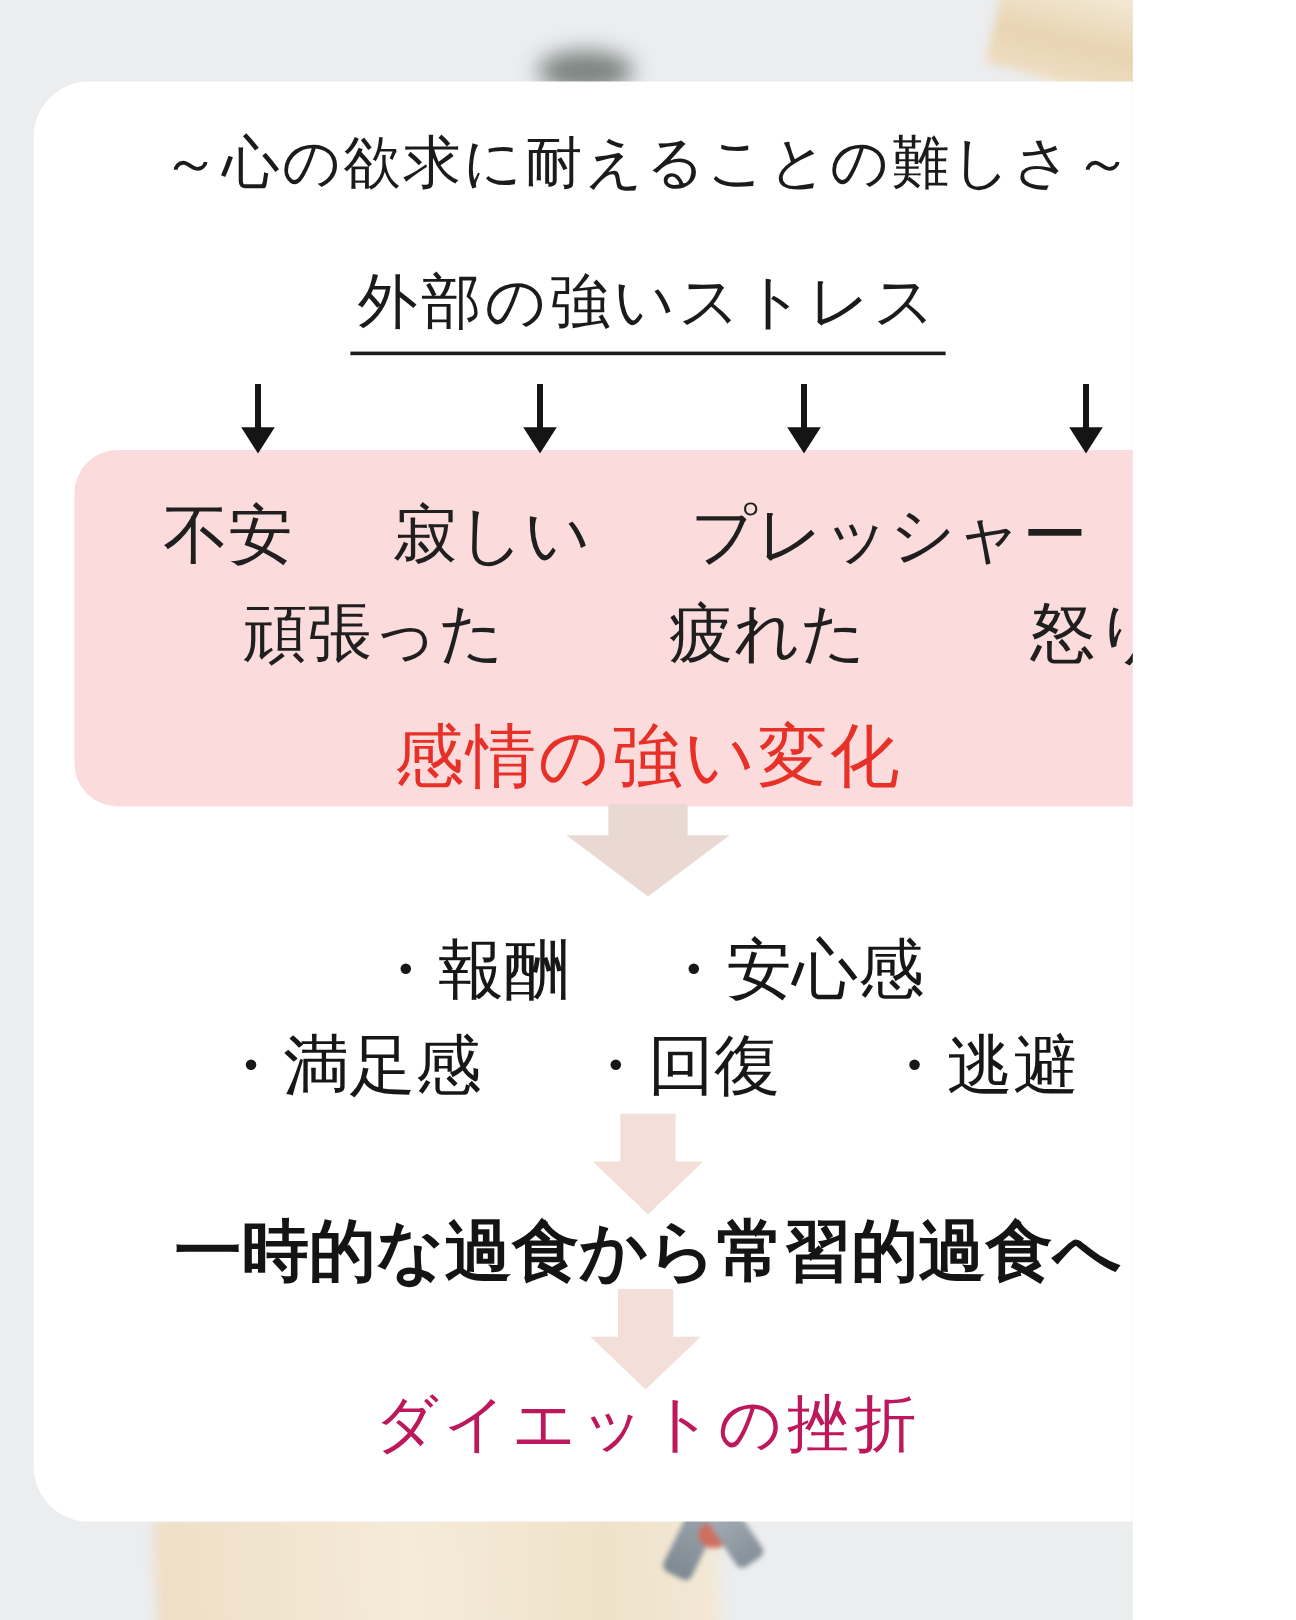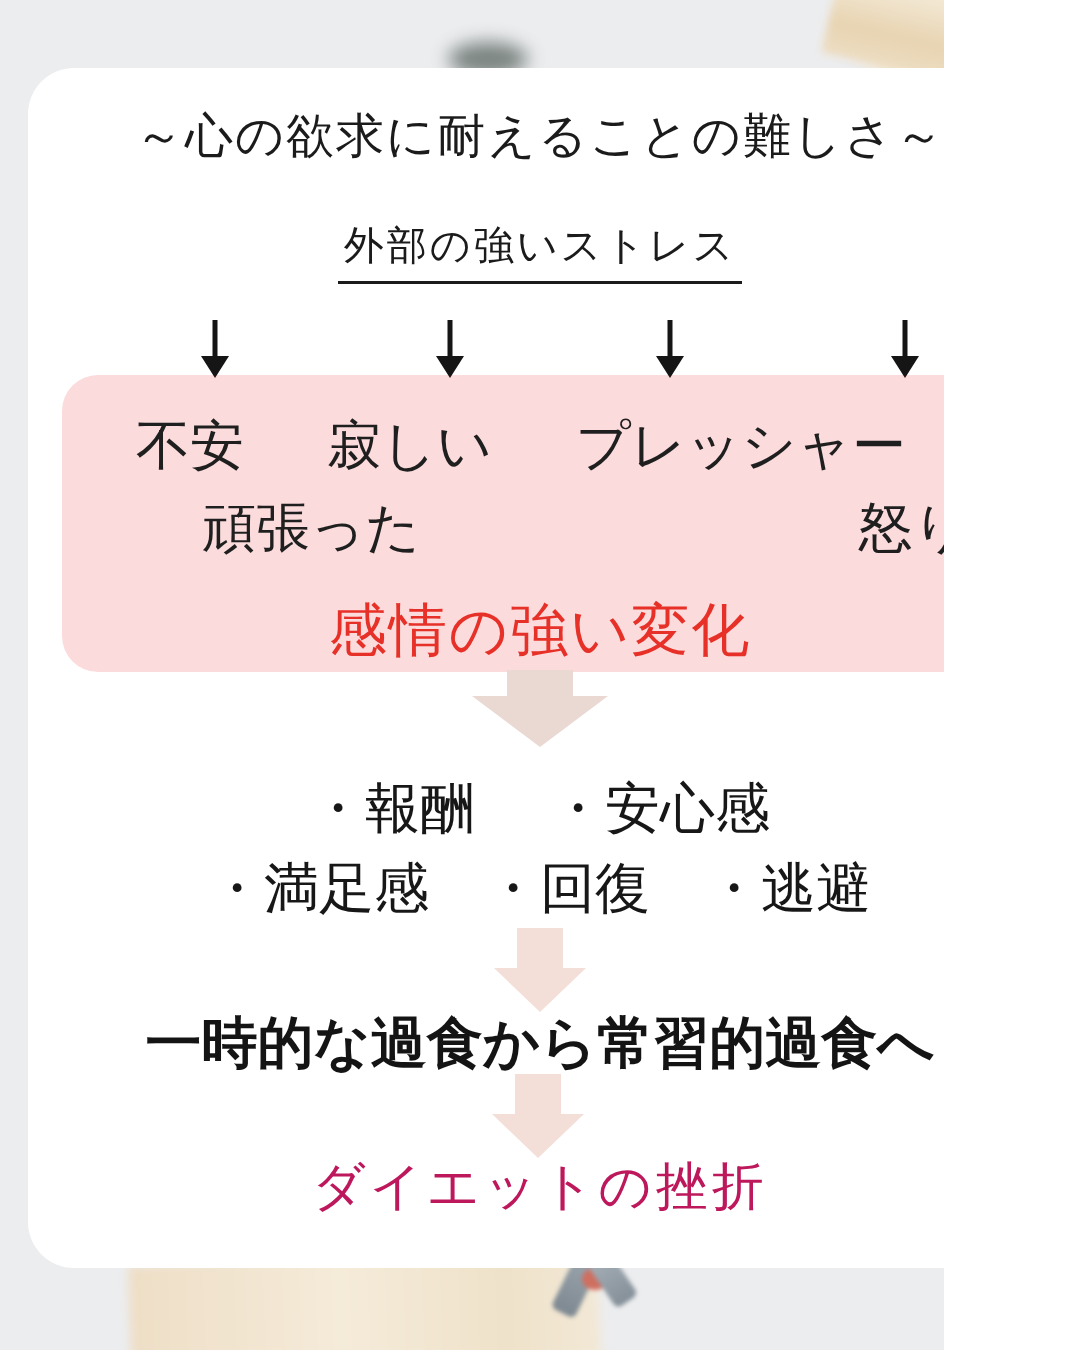--- a/index.html
+++ b/index.html
@@ -62,21 +62,21 @@
     background:#ffffff; border-radius:46px;
   }
 
   
   .abs { position:absolute; left:0; width:1080px; text-align:center; color:#1b1b1b; }
 
   .title { top:104px; font-size:48px; letter-spacing:2px; }
 
   .stress-wrap { top:218px; }
   .stress {
-    display:inline-block; font-size:40px; letter-spacing:3px;
+    display:inline-block; font-size:50px; letter-spacing:3px;
     padding:0 6px 8px 6px; border-bottom:3px solid #1b1b1b;
   }
 
   .stress-arrow { position:absolute; top:320px; width:30px; height:58px; z-index:3; }
   .sa-1 { left:200px; } .sa-2 { left:435px; } .sa-3 { left:655px; } .sa-4 { left:890px; }
 
   .emotion-box {
     position:absolute; left:62px; top:375px; width:956px; height:297px;
     background:#fbdbdb; border-radius:36px; z-index:1;
   }
@@ -93,21 +93,21 @@
   }
 
   .flow-arrow { position:absolute; z-index:2; }
   .flow-arrow-1 { left:472px; top:670px; }
   .flow-arrow-2 { left:494px; top:928px; }
   .flow-arrow-3 { left:492px; top:1074px; }
 
   .relief-row { position:absolute; left:0; width:1080px; display:flex;
     justify-content:center; font-size:55px; color:#171717; }
   .relief-row-1 { top:772px; gap:75px; }
-  .relief-row-2 { top:852px; gap:56px; }
+  .relief-row-2 { top:852px; gap:84px; }
 
   .habit {
     top:1006px;
     font-family:Liberation Mono, monospace;
     font-weight:800; font-size:56px; letter-spacing:0; color:#141414;
   }
 
   .result { top:1152px; font-size:52px; letter-spacing:4px; color:#be185d; }
 </style>
 </head>
@@ -153,20 +153,21 @@
 
   <div class="emotion-box"></div>
 
   <div class="feel-row feel-row-1">
     <span>不安</span>
     <span>寂しい</span>
     <span>プレッシャー</span>
   </div>
   <div class="feel-row feel-row-2">
     <span>頑張った</span>
+    <span>疲れた</span>
     <span>怒り</span>
   </div>
 
   <div class="abs headline">感情の強い変化</div>
 
   <svg class="flow-arrow flow-arrow-1" width="136" height="77" viewBox="0 0 136 77">
     <polygon points="35,0 101,0 101,26 136,26 68,77 0,26 35,26" fill="#e9d9d2"></polygon>
   </svg>
 
   <div class="relief-row relief-row-1">

